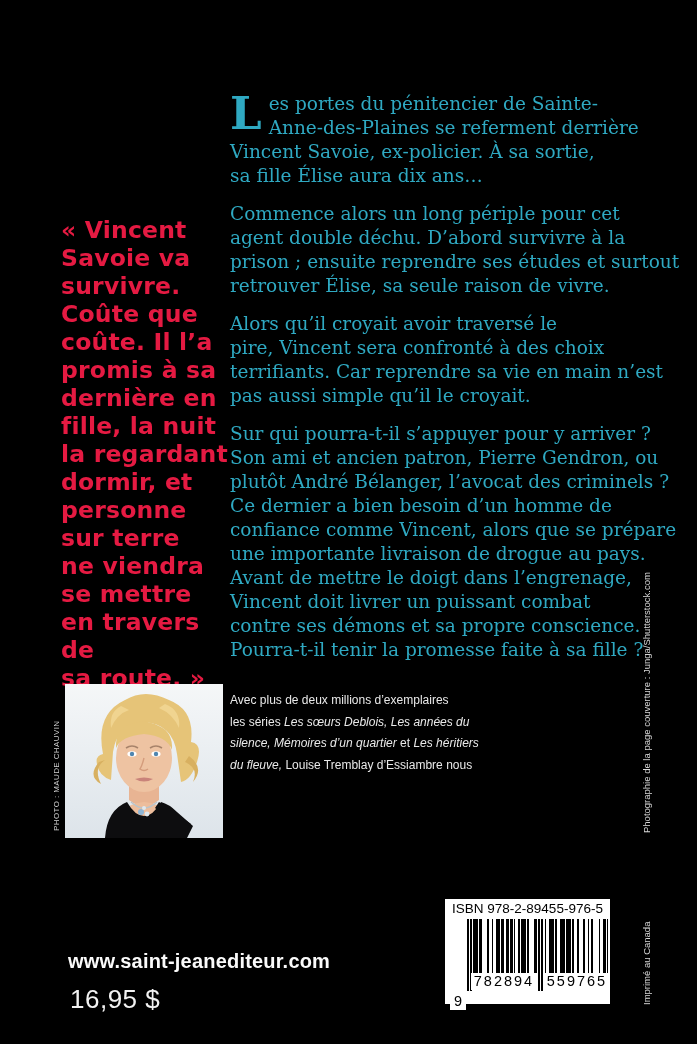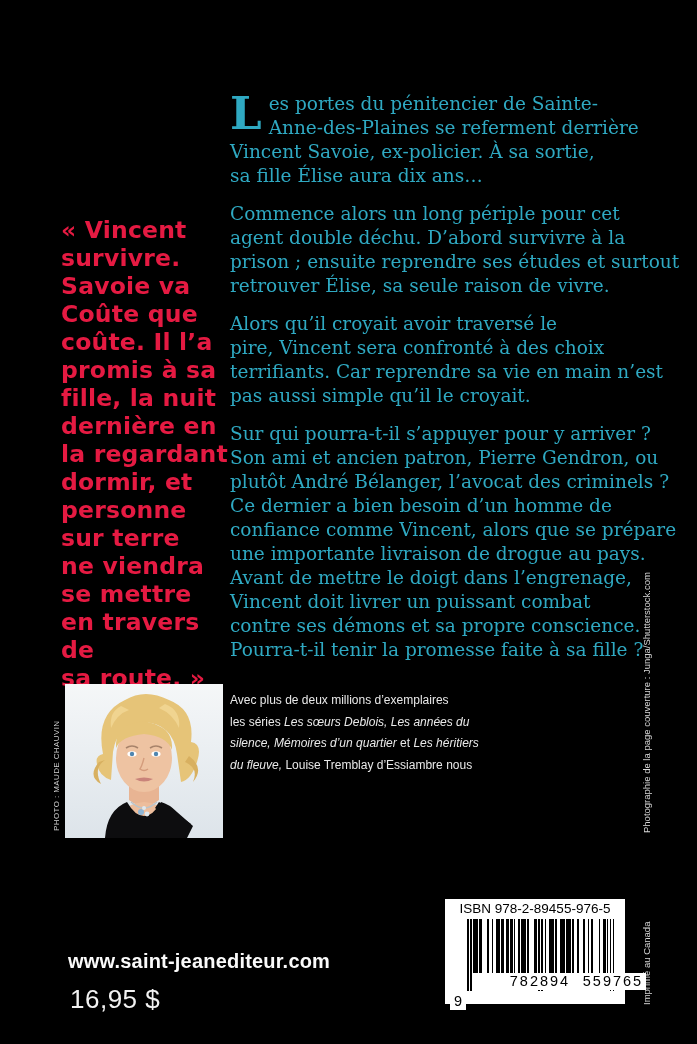--- a/index.html
+++ b/index.html
@@ -47,57 +47,57 @@
   
   .vtext{
     position:absolute;transform-origin:0 0;transform:rotate(-90deg);
     white-space:nowrap;color:#d8d8d8;
   }
   .cover-credit{left:641px;top:833px;font-size:9.5px;}
   .printed{left:641px;top:1005px;font-size:9.5px;}
   .photo-credit{left:52px;top:831px;font-size:8px;color:#cfcfcf;letter-spacing:.4px;}
   
   .barcode{
-    position:absolute;left:445px;top:899px;width:180px;height:105px;
+    position:absolute;left:445px;top:899px;width:165px;height:105px;
     background:#ffffff;color:#000;
   }
   .isbn{
     position:absolute;top:2px;left:0;width:100%;text-align:center;
     font-size:13.5px;letter-spacing:0;
   }
   .bars{position:absolute;left:22px;top:20px;width:148px;height:74px;}
   .bars div{position:absolute;top:0;background:#000;}
   .bc-digit{
     position:absolute;background:#fff;height:17px;top:74px;
-    font-size:14.5px;letter-spacing:2px;text-align:center;line-height:17px;margin-left:36px;
+    font-size:14.5px;letter-spacing:2px;text-align:center;line-height:17px;
   }
   .bc-first{left:5px;top:94px;width:16px;position:absolute;background:#fff;
     font-size:14.5px;height:17px;line-height:17px;text-align:center;}
   
   .website{
     position:absolute;left:68px;top:950px;color:#fafafa;
     font-weight:bold;font-size:20px;letter-spacing:.2px;
   }
   .price{
     position:absolute;left:70px;top:984px;color:#f2f2f2;
     font-size:26px;letter-spacing:.5px;
   }
 </style>
 </head>
 <body>
 
 <div class="quote">
     <div>« Vincent</div>
+    <div>Savoie va</div>
     <div>survivre.</div>
-    <div>Savoie va</div>
     <div>Coûte que</div>
     <div>coûte. Il l’a</div>
     <div>promis à sa</div>
+    <div>dernière en</div>
     <div>fille, la nuit</div>
-    <div>dernière en</div>
     <div>la regardant</div>
     <div>dormir, et</div>
     <div>personne</div>
     <div>sur terre</div>
     <div>ne viendra</div>
     <div>se mettre</div>
     <div>en travers de</div>
     <div>sa route. »</div>
   </div>
 

